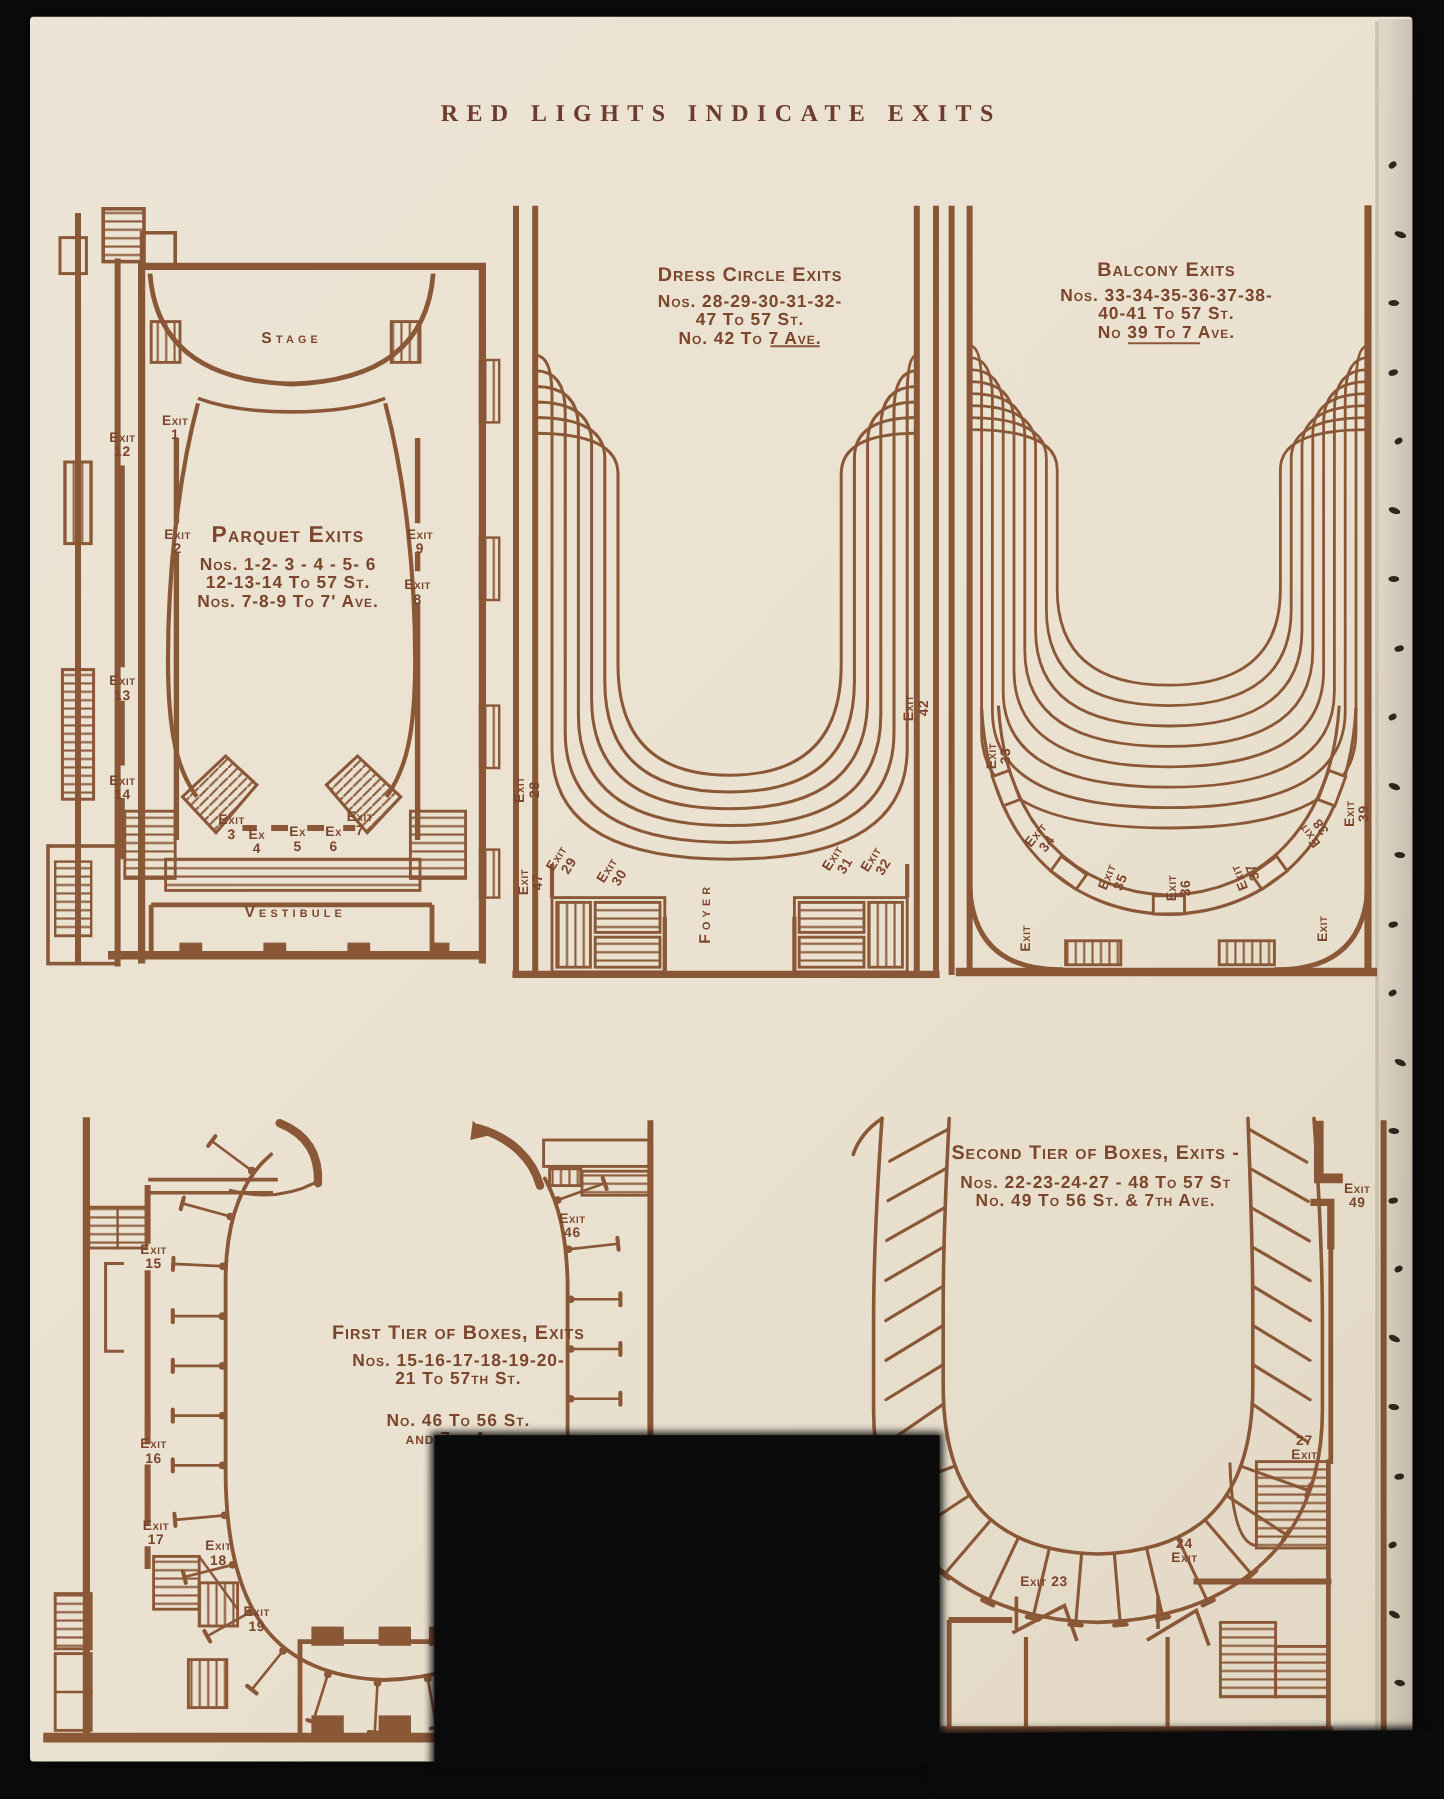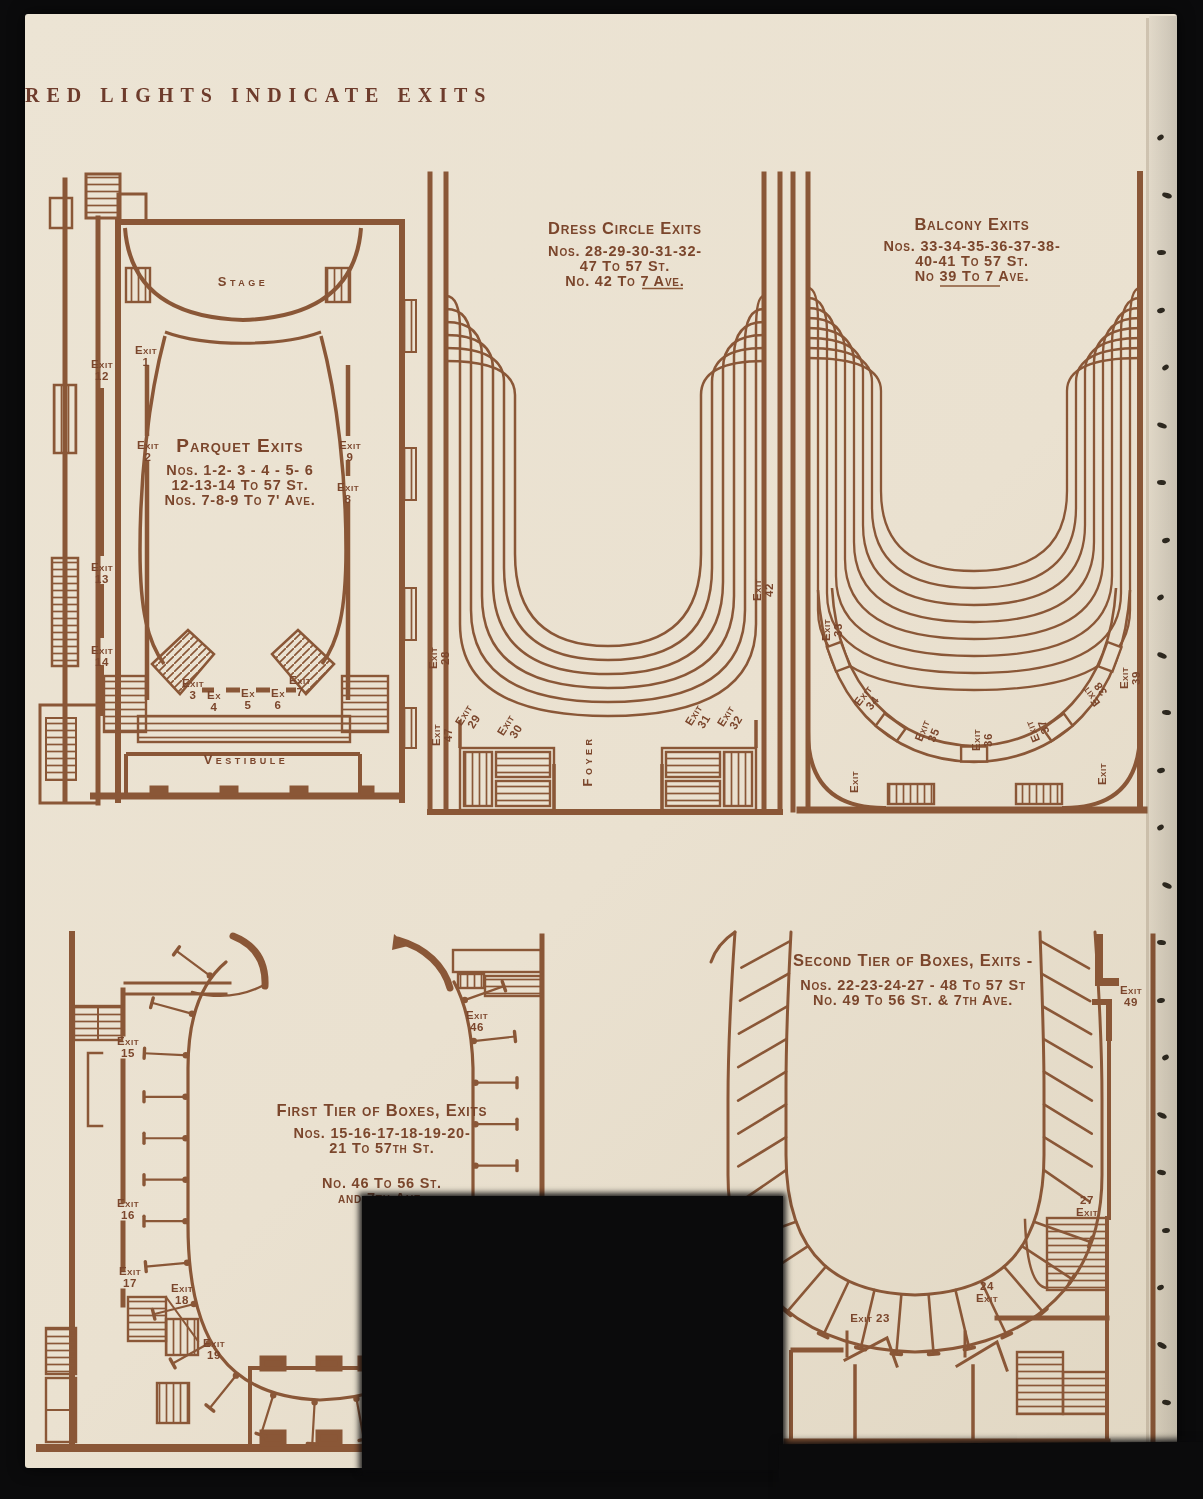--- a/index.html
+++ b/index.html
@@ -2,21 +2,21 @@
 <html style="--ink: #8a5737; --ink-dark: #7b462c;"><head>
 <meta charset="utf-8">
 <style>
   :root{ --ink:#8a5737; --ink-dark:#7b462c; --paper:#eae1d0; }
   html,body{margin:0;padding:0;}
   body{width:1203px;height:1499px;background:#0b0b0c;position:relative;overflow:hidden;
        font-family:"Liberation Sans",sans-serif;}
   .paper{position:absolute;left:25px;top:14px;width:1152px;height:1454px;
          background:linear-gradient(135deg,#ece4d4 0%,#eae1d0 55%,#e1d7c3 100%);
          border-radius:3px;box-shadow:0 0 16px rgba(0,0,0,.65);z-index:1;}
-  .header{position:absolute;left:25px;width:1152px;top:84px;text-align:left;
+  .header{position:absolute;left:25px;width:1152px;top:84px;text-align:center;
           font-family:"Liberation Serif",serif;font-size:20px;font-weight:bold;
           letter-spacing:7px;color:#6e3c2c;z-index:3;}
   svg.plan{position:absolute;z-index:2;}
   .notch{position:absolute;left:362px;top:1196px;width:421px;height:274px;background:#0b0b0c;
          z-index:5;box-shadow:0 0 6px 3px rgba(11,11,12,.9);}
   .cut-br{position:absolute;left:779px;top:1443px;width:426px;height:58px;background:#0b0b0c;
           z-index:5;transform:rotate(-.35deg);box-shadow:0 0 6px 3px rgba(11,11,12,.9);}
   .crease{position:absolute;left:1146px;top:18px;width:3px;height:1442px;z-index:4;
           background:rgba(110,85,60,.22);}
   .edge-shade{position:absolute;left:1149px;top:16px;width:28px;height:1446px;z-index:4;

